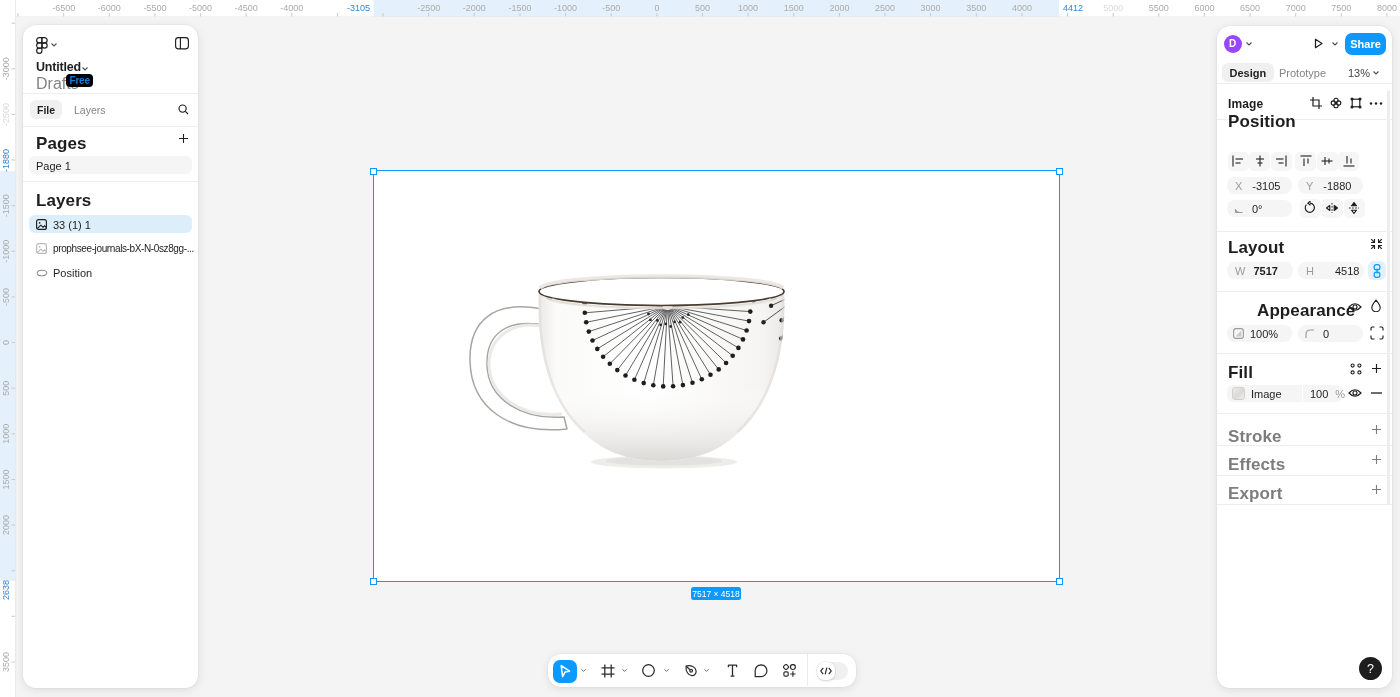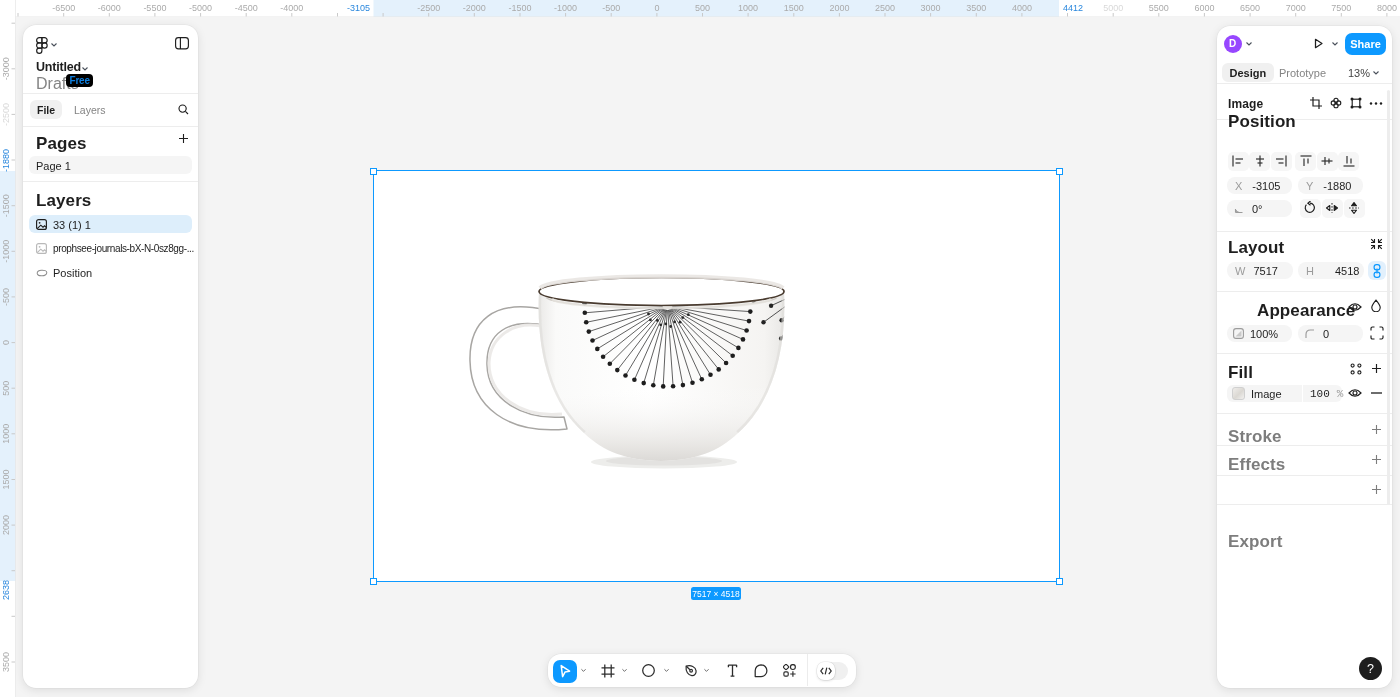--- a/index.html
+++ b/index.html
@@ -373,21 +373,21 @@
   <svg class="ic" style="left:153px; top:212px;" width="13" height="12" viewBox="0 0 13 12">
     <g stroke="#1e1e1e" stroke-width="1.1" fill="none">
       <path d="M1 4.5 L4.5 4.5 L4.5 1 M4.5 4.5 L1.2 1.2"></path>
       <path d="M12 4.5 L8.5 4.5 L8.5 1 M8.5 4.5 L11.8 1.2"></path>
       <path d="M1 7.5 L4.5 7.5 L4.5 11 M4.5 7.5 L1.2 10.8"></path>
       <path d="M12 7.5 L8.5 7.5 L8.5 11 M8.5 7.5 L11.8 10.8"></path>
     </g>
   </svg>
   <div class="field" style="left:10px; top:236px; width:66px; padding-left:8px;">
       <span class="lab">W</span>
-      <span style="margin-left:8px;">7517</span>
+      <span style="margin-left:8px;font-weight:bold;">7517</span>
     </div>
   <div class="field" style="left:81px; top:236px; width:66px; padding-left:8px;">
       <span class="lab">H</span>
       <span style="margin-left:21px;">4518</span>
     </div>
   <div class="abs" style="left:151px; top:235px; width:18px; height:19px; background:#e2f0fc; border-radius:6px;">
     <svg style="position:absolute;left:5px;top:2.5px;" width="8" height="14" viewBox="0 0 8 14">
       <g fill="none" stroke="#0d99ff" stroke-width="1.2">
         <path d="M4 4.6 V9.4"></path>
         <rect x="1.1" y="0.6" width="5.8" height="5.2" rx="2.3"></rect>
@@ -437,41 +437,41 @@
         <circle cx="9.4" cy="9.4" r="1.55"></circle>
       </g>
   </svg>
   <svg class="ic" style="left:154px; top:337px;" width="11" height="11" viewBox="0 0 11 11">
       <path d="M5.5 1 V10 M1 5.5 H10" stroke="#1e1e1e" stroke-width="1.15"></path>
     </svg>
   <div class="field" style="left:10px; top:359px; width:75px; padding-left:5px; border-radius:6px 0 0 6px;">
     <span style="width:13px; height:13px; border-radius:3px; background:linear-gradient(135deg,#efedea 0%,#dbd8d3 55%,#f3f2f0 100%); border:0.5px solid #d0d0d0; display:inline-block;"></span>
     <span style="margin-left:6px;">Image</span>
   </div>
-  <div class="field" style="left:86px; top:359px; width:39px; padding-left:7px; border-radius:0 6px 6px 0;font-family:Liberation Mono, monospace;">100<span class="lab" style="margin-left:7px;">%</span></div>
+  <div class="field" style="left:86px; top:359px; width:39px; padding-left:7px; border-radius:0 6px 6px 0;">100<span class="lab" style="margin-left:7px;">%</span></div>
   <svg class="ic eyeic" style="left:131px; top:362px;" width="14" height="10" viewBox="0 0 14 10">
     <path d="M1 5 Q7 -1.5 13 5 Q7 11.5 1 5 Z" fill="none" stroke="#1e1e1e" stroke-width="1.15"></path>
     <circle cx="7" cy="5" r="2" fill="none" stroke="#1e1e1e" stroke-width="1.15"></circle>
   </svg>
   <svg class="ic" style="left:154px; top:366px;" width="11" height="2" viewBox="0 0 11 2">
       <path d="M0 1 H11" stroke="#1e1e1e" stroke-width="1.3"></path>
     </svg>
   <div class="sec-divider" style="top:387px;"></div>
 
   <div class="abs hdr" style="left:11px; top:401px; color:#7d7d7d;">Stroke</div>
   <svg class="ic" style="left:154px; top:398px;" width="11" height="11" viewBox="0 0 11 11">
       <path d="M5.5 1 V10 M1 5.5 H10" stroke="#7d7d7d" stroke-width="1.1"></path>
     </svg>
   <div class="sec-divider" style="top:419.3px;"></div>
   <div class="abs hdr" style="left:11px; top:428.5px; color:#7d7d7d;">Effects</div>
   <svg class="ic" style="left:154px; top:428px;" width="11" height="11" viewBox="0 0 11 11">
       <path d="M5.5 1 V10 M1 5.5 H10" stroke="#7d7d7d" stroke-width="1.1"></path>
     </svg>
   <div class="sec-divider" style="top:448.6px;"></div>
-  <div class="abs hdr" style="left:11px; top:458px; color:#7d7d7d;margin-top:48px;">Export</div>
+  <div class="abs hdr" style="left:11px; top:458px; color:#7d7d7d;">Export</div>
   <svg class="ic" style="left:154px; top:457.5px;" width="11" height="11" viewBox="0 0 11 11">
       <path d="M5.5 1 V10 M1 5.5 H10" stroke="#7d7d7d" stroke-width="1.1"></path>
     </svg>
   <div class="sec-divider" style="top:477.8px;"></div>
 
   <div class="abs" style="left:169.5px; top:64px; width:3.5px; height:415px; background:#ededed; border-radius:2px;"></div>
 </div>
 
 <div class="panel" id="toolbar" style="left:548px; top:654px; width:308px; height:33px; border-radius:13px;">
   <div class="abs" style="left:5px; top:5.5px; width:23.5px; height:23px; background:#0d99ff; border-radius:7px;"></div>

